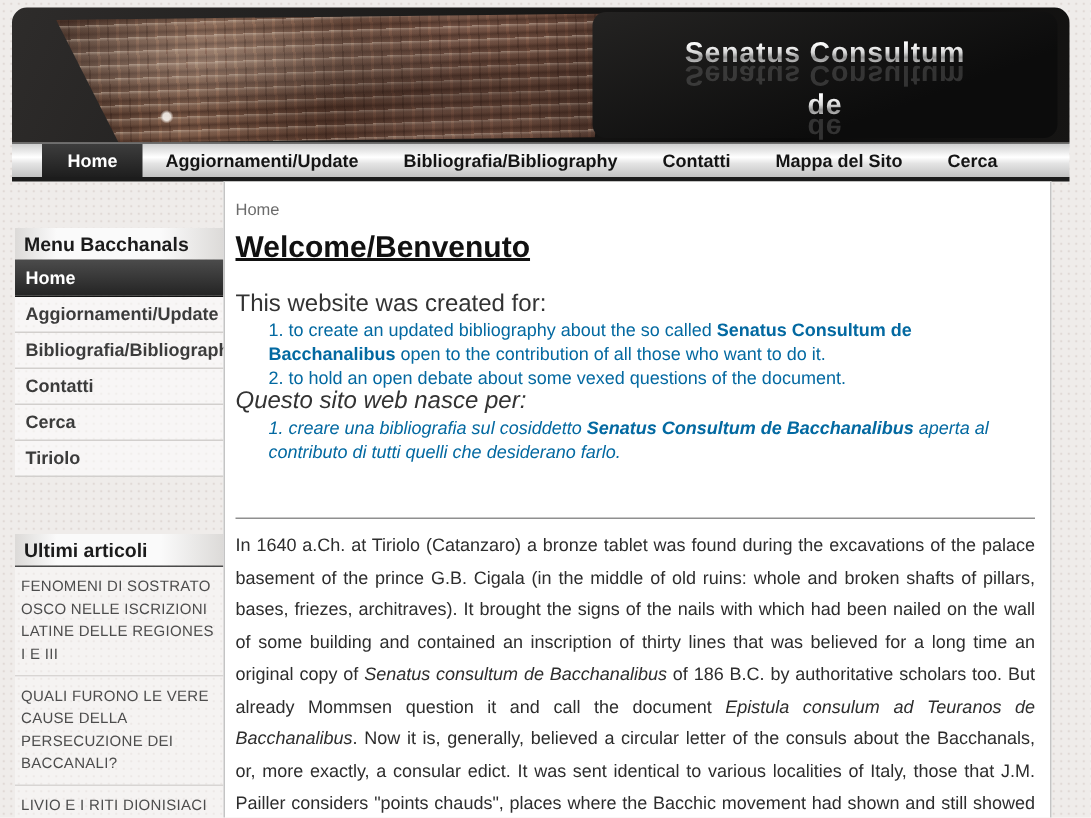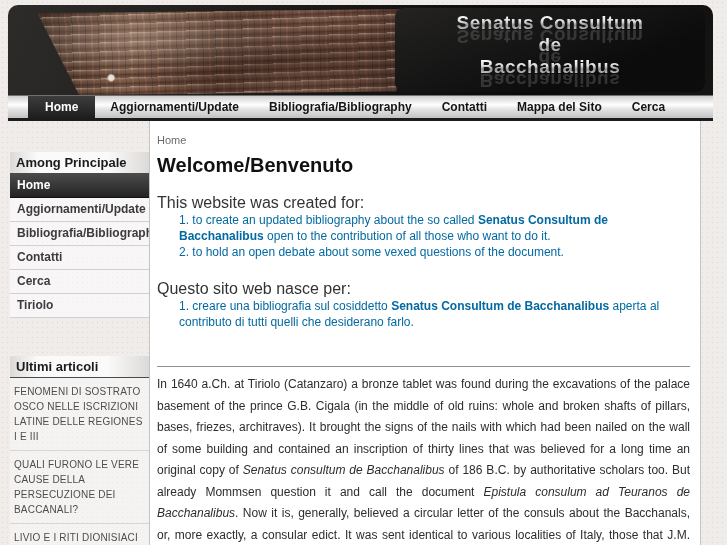--- a/index.html
+++ b/index.html
@@ -44,20 +44,21 @@
     background: linear-gradient(160deg, #242322, #0c0c0c 70%);
     border-radius: 9px; text-align: center; padding-top: 4px; box-sizing: border-box;
   }
   .title-line {
     position: relative;
     font-size: 19px; font-weight: bold; letter-spacing: 0.5px;
     line-height: 22px; height: 22px;
     background: linear-gradient(#ffffff 15%, #d9d9d9 45%, #8f8f8f 60%, #e6e6e6 90%);
     -webkit-background-clip: text; background-clip: text;
     color: transparent;
+    margin-top: 13px;
   }
   .title-line::after {
     content: attr(data-text);
     position: absolute; left: 0; right: 0; top: 13px;
     transform: scaleY(-1);
     color: #8a8a8a; opacity: 0.30;
     background: none; -webkit-background-clip: border-box;
     pointer-events: none;
   }
 
@@ -106,25 +107,25 @@
   }
   .articles { margin-top: 38px; }
   .article-item {
     font-size: 10px; color: #4d4d4d; letter-spacing: 0.2px;
     padding: 6px 4px; border-bottom: 1px solid #d8d5d3;
     background: rgba(255,255,255,0.4); cursor: pointer; line-height: 15px;
   }
 
   
   .breadcrumb { font-size: 11px; color: #6b6b6b; }
-  h1.page-title { margin: 8px 0 0 0; font-size: 20px; color: #111111; letter-spacing: 0; }
+  h1.page-title { margin: 8px 0 0 0; font-size: 20px; color: #111111; letter-spacing: 0; text-decoration: underline; }
   .lead { margin-top: 18px; font-size: 16px; color: #333333; line-height: 16px; }
   .num-list { margin: 1px 0 0 22px; }
   .num-item { font-size: 12px; color: #0369a1; line-height: 16px; }
-  .intro-it { margin-top: 21px; }
+  .intro-it { font-style: italic; }
   .rule { border: 0; border-top: 1px solid #8f8f8f; margin: 36px 0 7px 0; }
   .article-body {
     font-size: 12px; color: #2d2d2d; line-height: 21.5px;
     text-align: justify;
   }
   .b { font-weight: bold; }
   .i { font-style: italic; }
 </style>
 </head>
 <body>
@@ -149,21 +150,21 @@
     <div class="nav-item">Contatti</div>
     <div class="nav-item">Mappa del Sito</div>
     <div class="nav-item">Cerca</div>
   </div>
   <div class="nav-underbar"></div>
 
   <div class="layout">
 
     <div class="sidebar">
       <div class="menu">
-        <div class="side-module-title">Among Principale</div>
+        <div class="side-module-title">Menu Bacchanals</div>
         <div class="menu-item active">Home</div>
         <div class="menu-item">Aggiornamenti/Update</div>
         <div class="menu-item">Bibliografia/Bibliography</div>
         <div class="menu-item">Contatti</div>
         <div class="menu-item">Cerca</div>
         <div class="menu-item">Tiriolo</div>
       </div>
 
       <div class="articles">
         <div class="side-module-title">Ultimi articoli</div>

